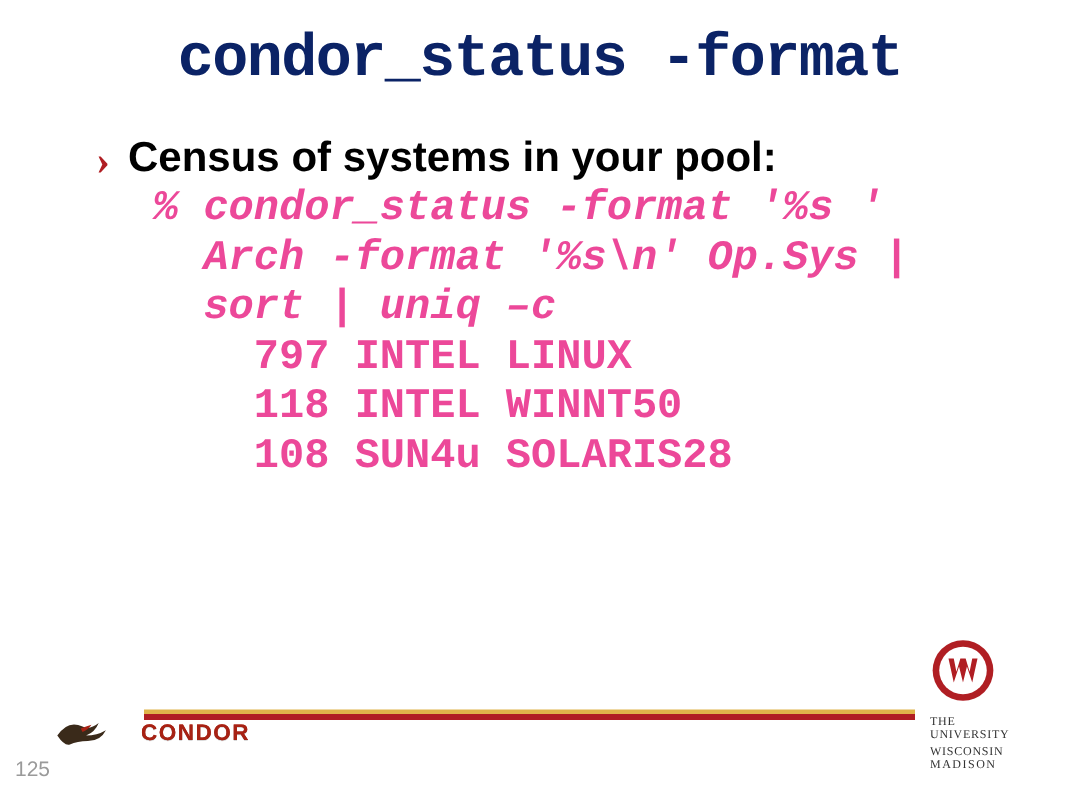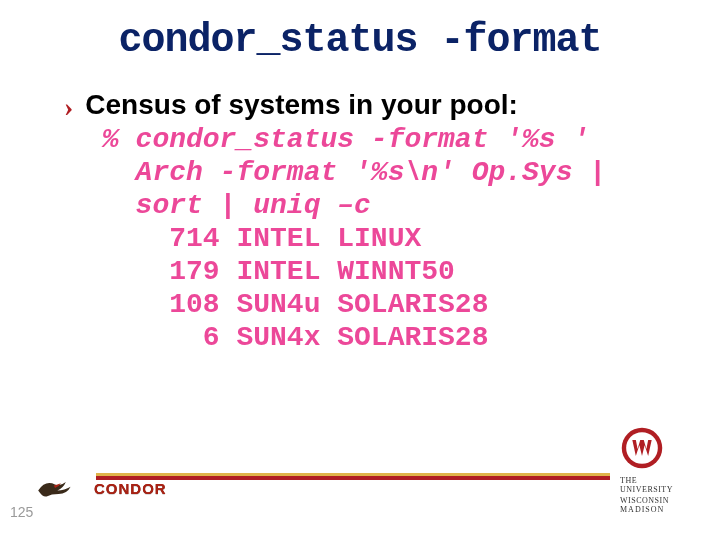--- a/index.html
+++ b/index.html
@@ -37,24 +37,23 @@
   <div class="body">
     <div class="bullet-row">
       <span class="bullet-mark">›</span>
       <span class="bullet-text">Census of systems in your pool:</span>
     </div>
 
     <div class="code-block">
       <div class="code-line cmd-italic">% condor_status -format '%s '</div>
       <div class="code-line cmd-italic">  Arch -format '%s\n' Op.Sys |</div>
       <div class="code-line cmd-italic">  sort | uniq –c</div>
-      <div class="code-line out-bold">    714 INTEL LINUX</div>
-      <div class="code-line out-bold">    179 INTEL WINNT50</div>
+      <div class="code-line out-bold">    797 INTEL LINUX</div>
+      <div class="code-line out-bold">    118 INTEL WINNT50</div>
       <div class="code-line out-bold">    108 SUN4u SOLARIS28</div>
-      <div class="code-line out-bold">      6 SUN4x SOLARIS28</div>
     </div>
   </div>
 
   <div class="footer">
     <div class="bar">
       <div class="gold"></div>
       <div class="red"></div>
     </div>
 
     <div class="logo-left">

